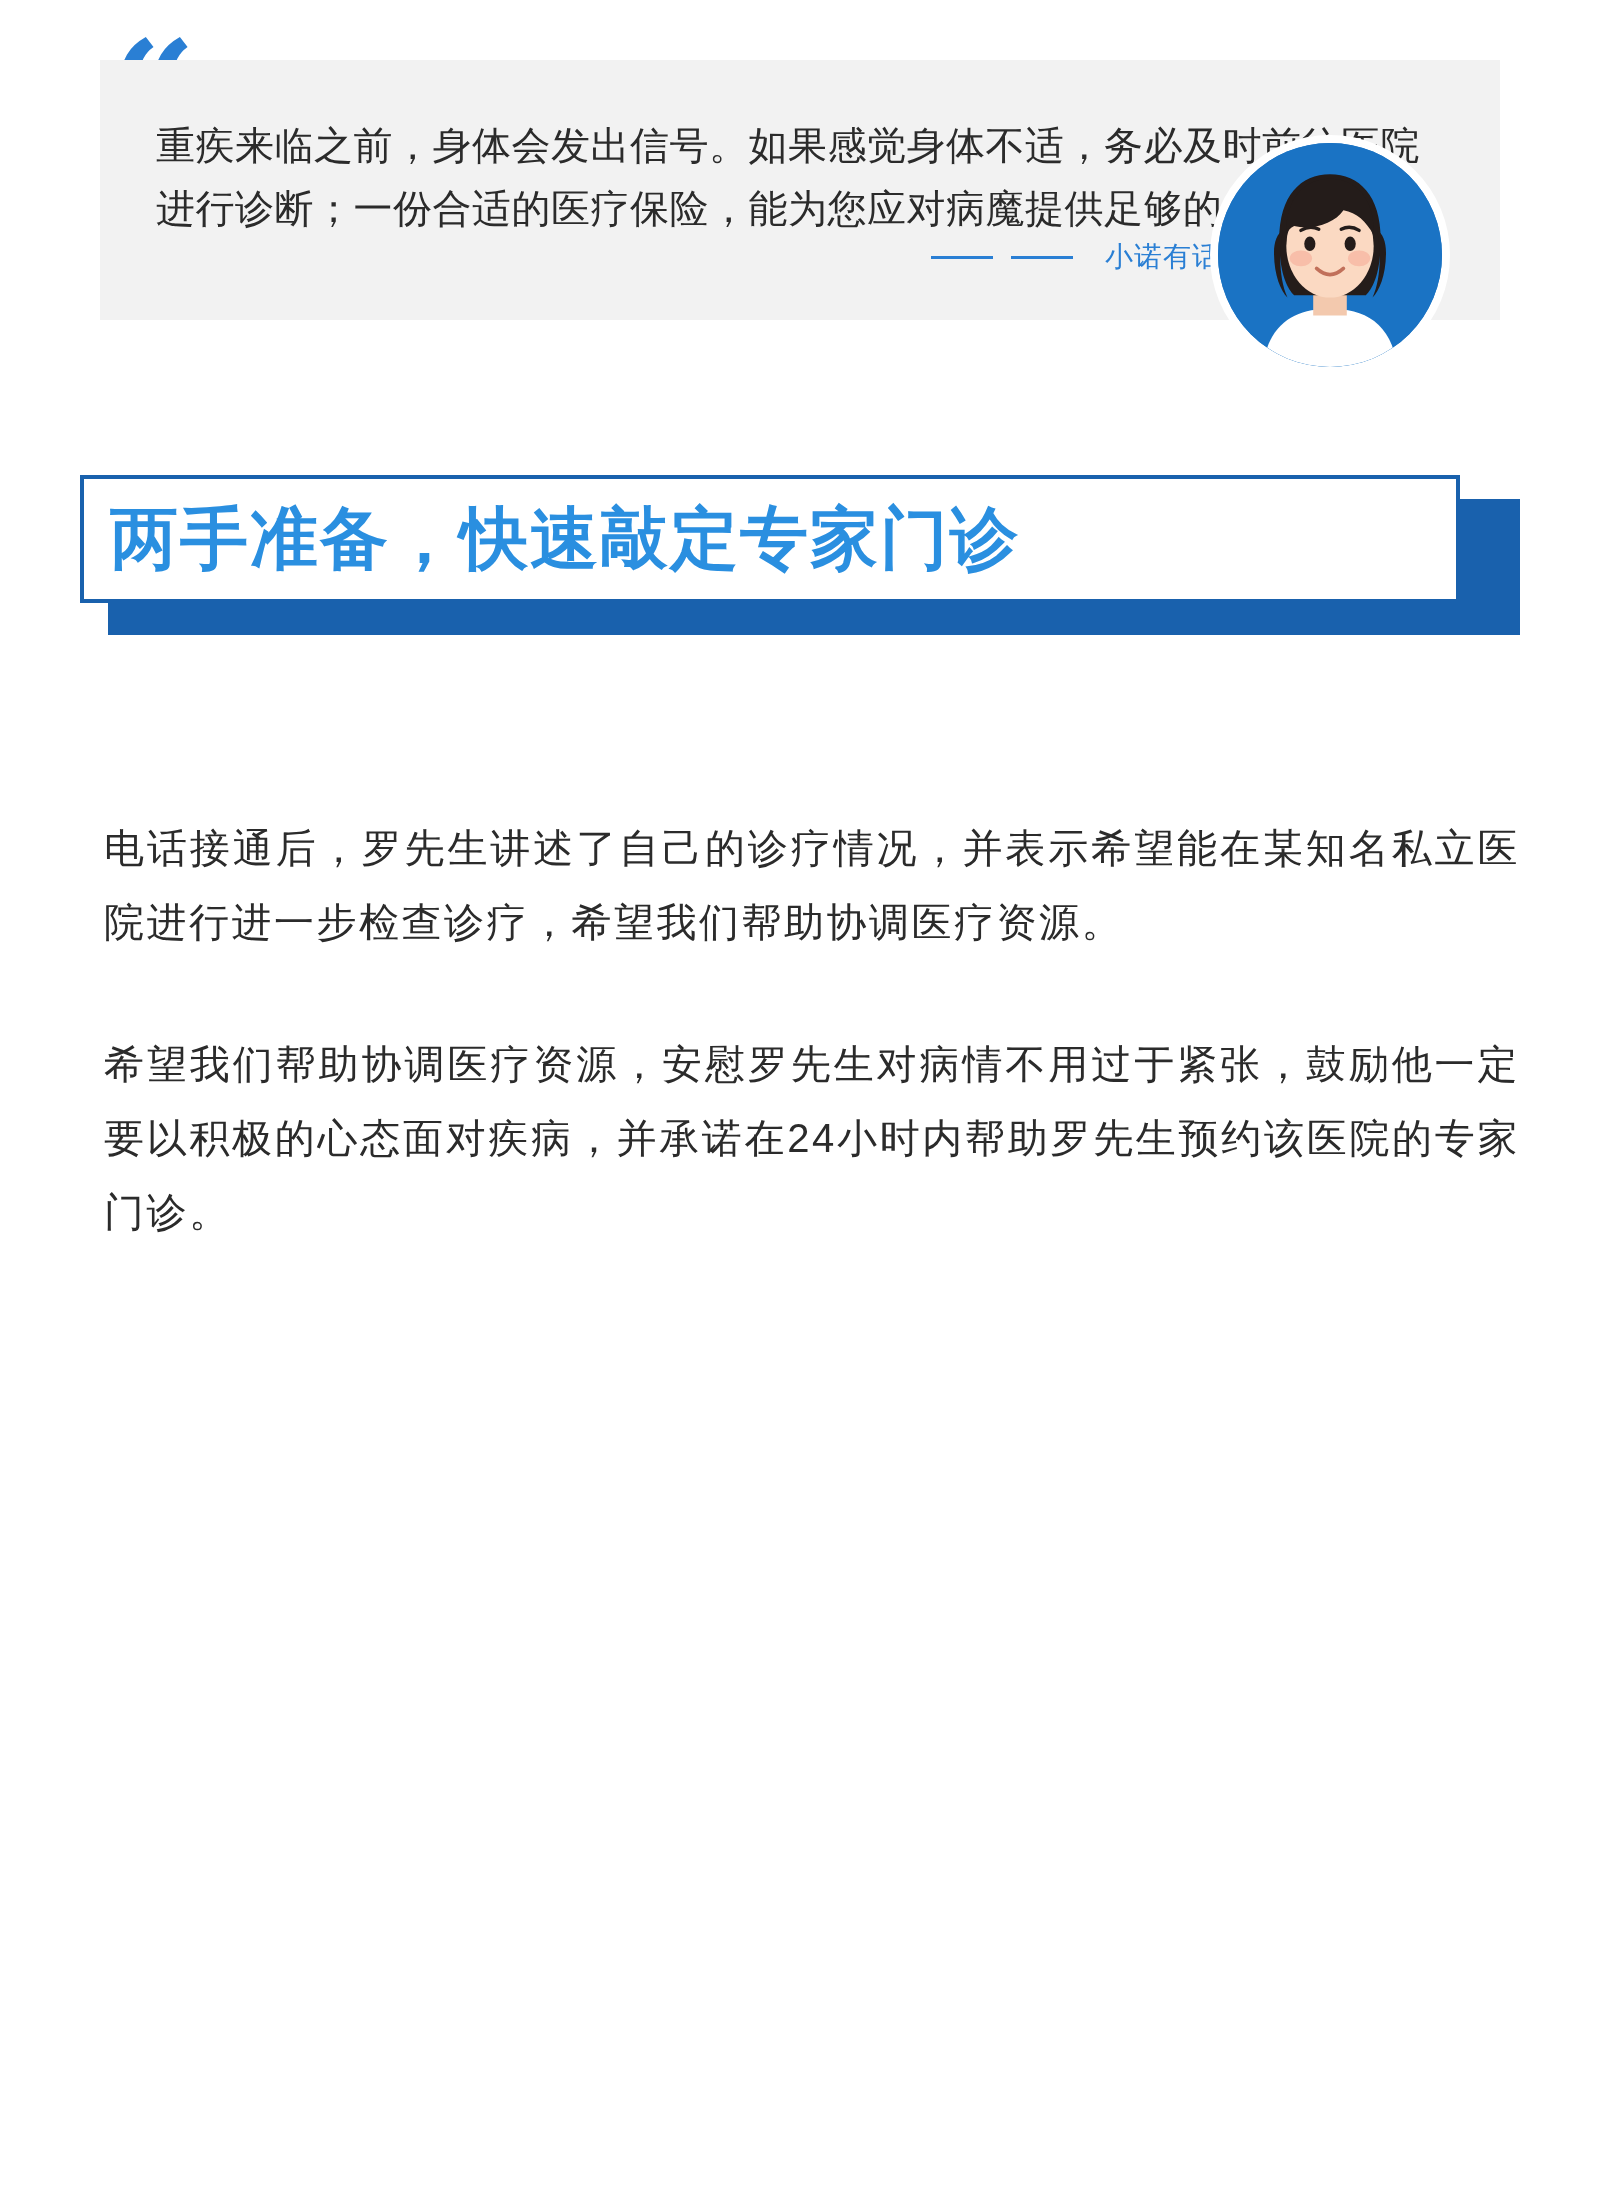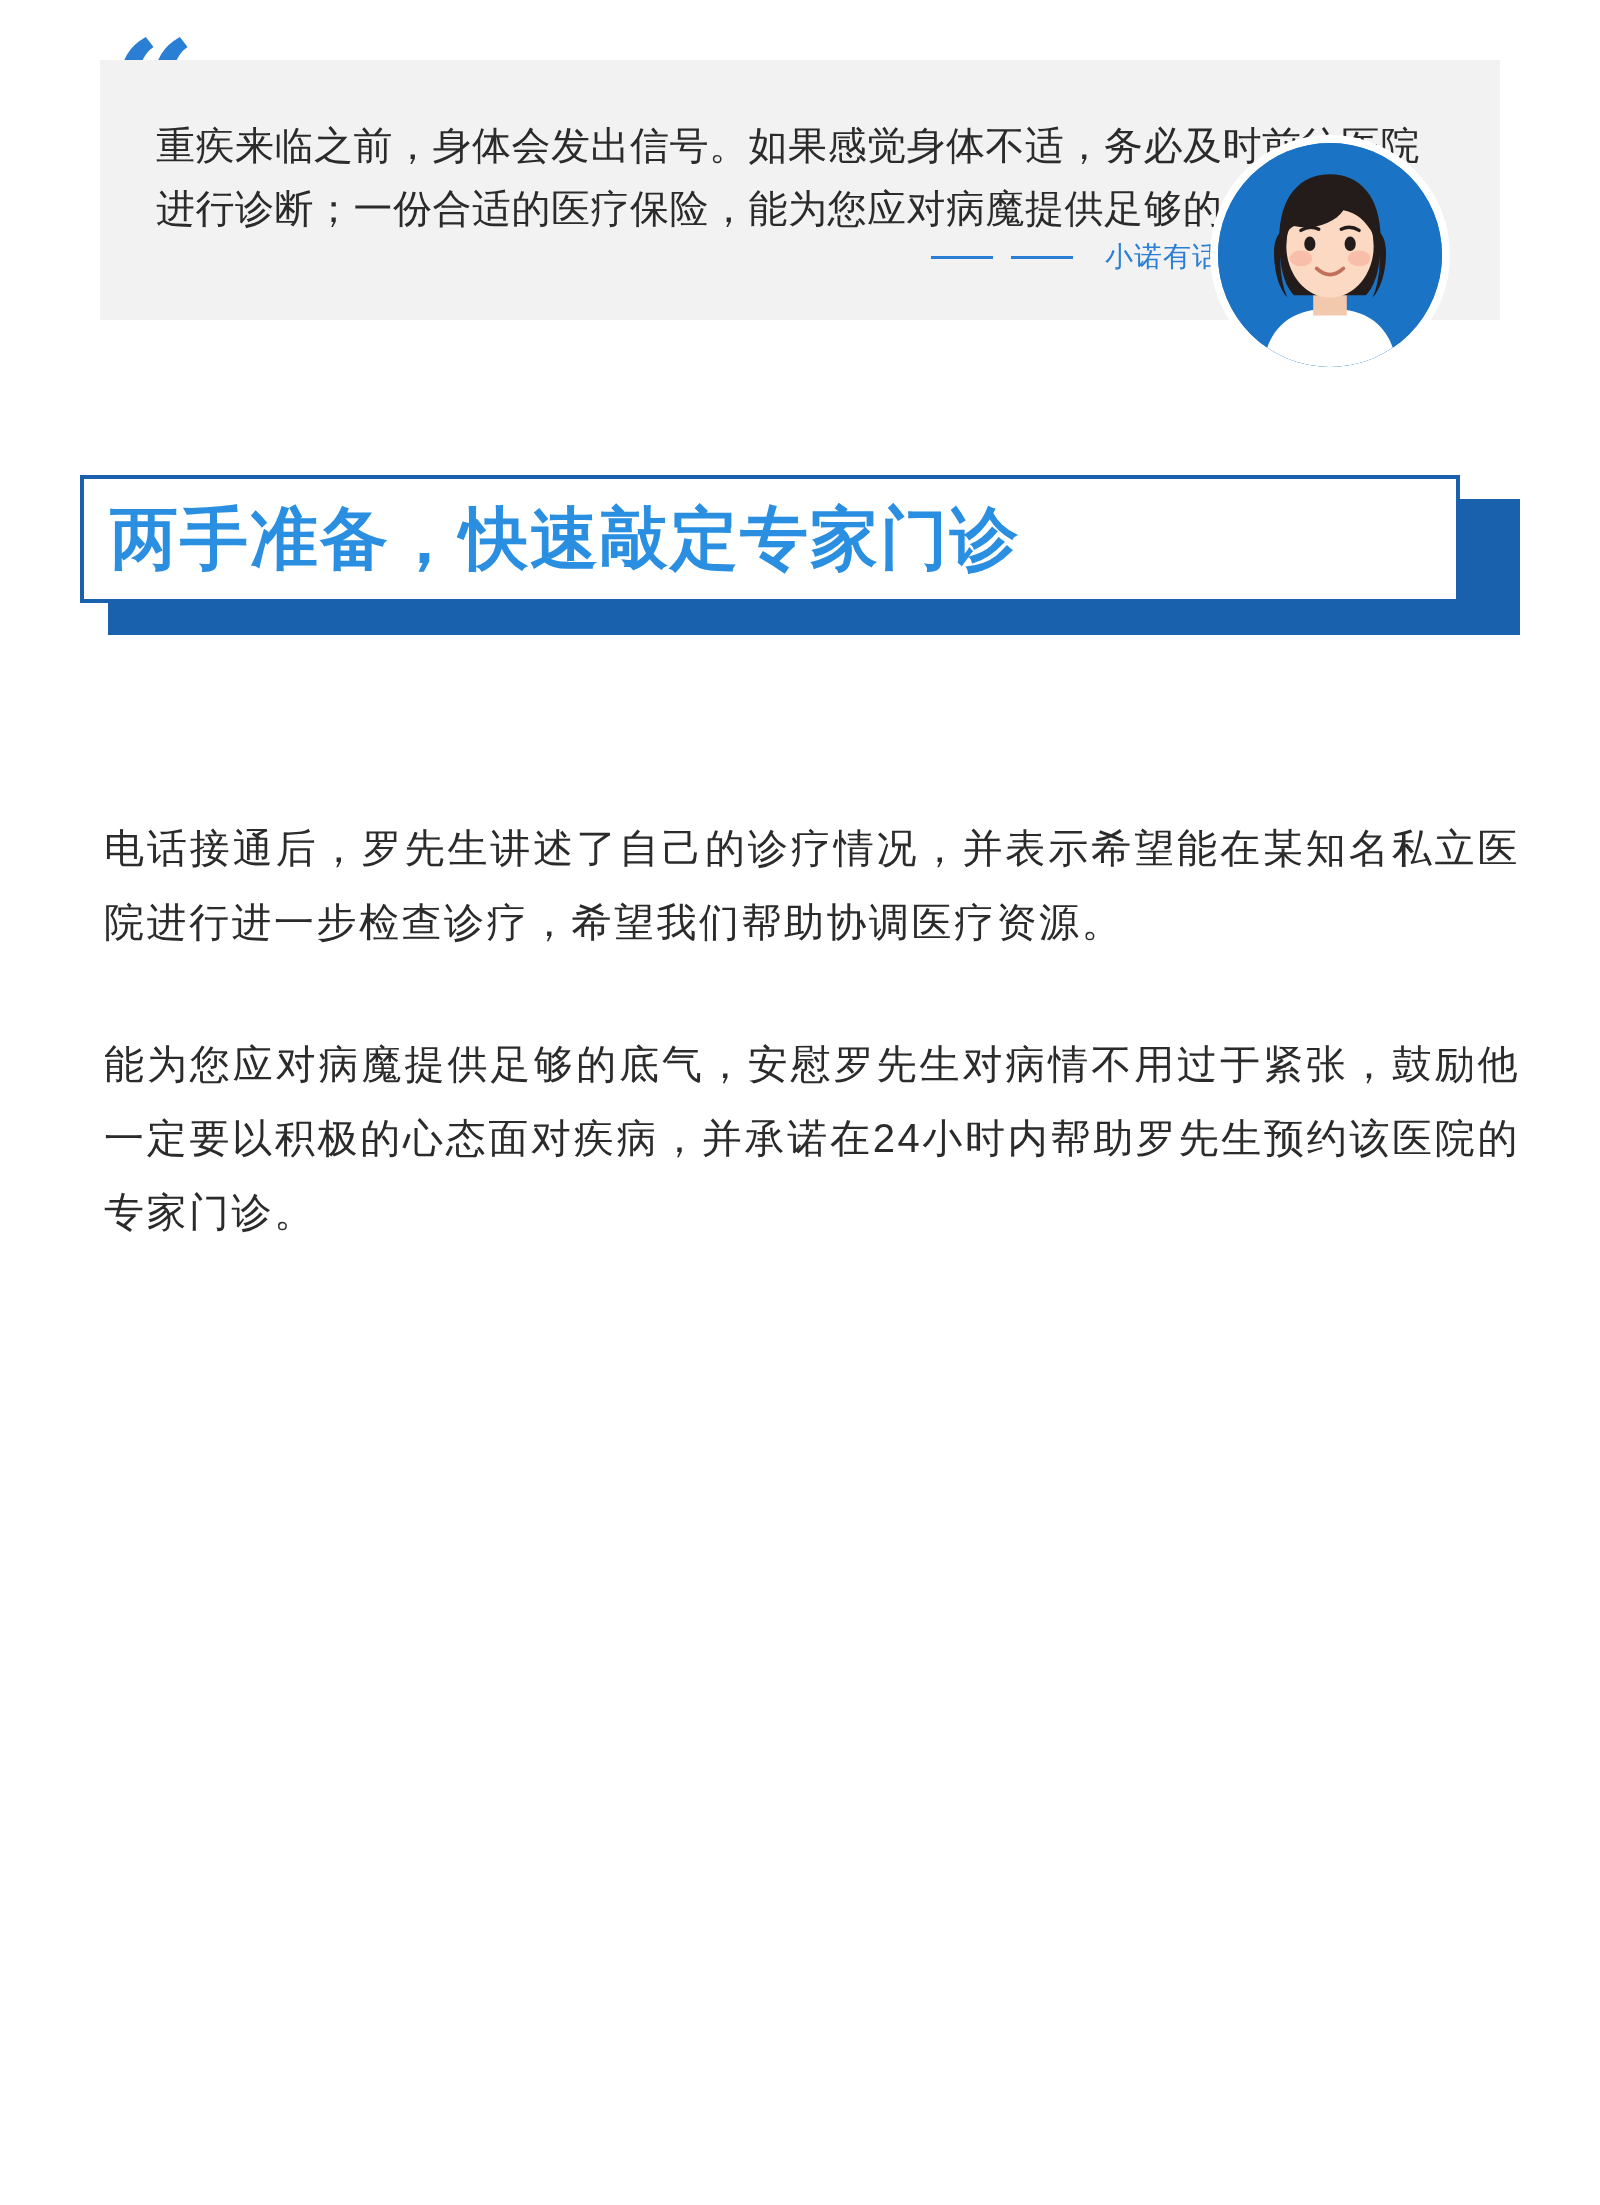--- a/index.html
+++ b/index.html
@@ -202,14 +202,14 @@
 
 <div class="heading-section">
   <div class="heading-shadow"></div>
   <div class="heading-frame">
     <div class="heading-text">两手准备，快速敲定专家门诊</div>
   </div>
 </div>
 
 <div class="body-section">
   <p class="body-par">电话接通后，罗先生讲述了自己的诊疗情况，并表示希望能在某知名私立医院进行进一步检查诊疗，希望我们帮助协调医疗资源。</p>
-  <p class="body-par">能为您应对病魔提供足够的底气，安慰罗先生对病情不用过于紧张，鼓励他一定要以积极的心态面对疾病，并承诺在24小时内帮助罗先生预约该医院的专家门诊。</p>
+  <p class="body-par">希望我们帮助协调医疗资源，安慰罗先生对病情不用过于紧张，鼓励他一定要以积极的心态面对疾病，并承诺在24小时内帮助罗先生预约该医院的专家门诊。</p>
 </div>
 
 </body></html>

